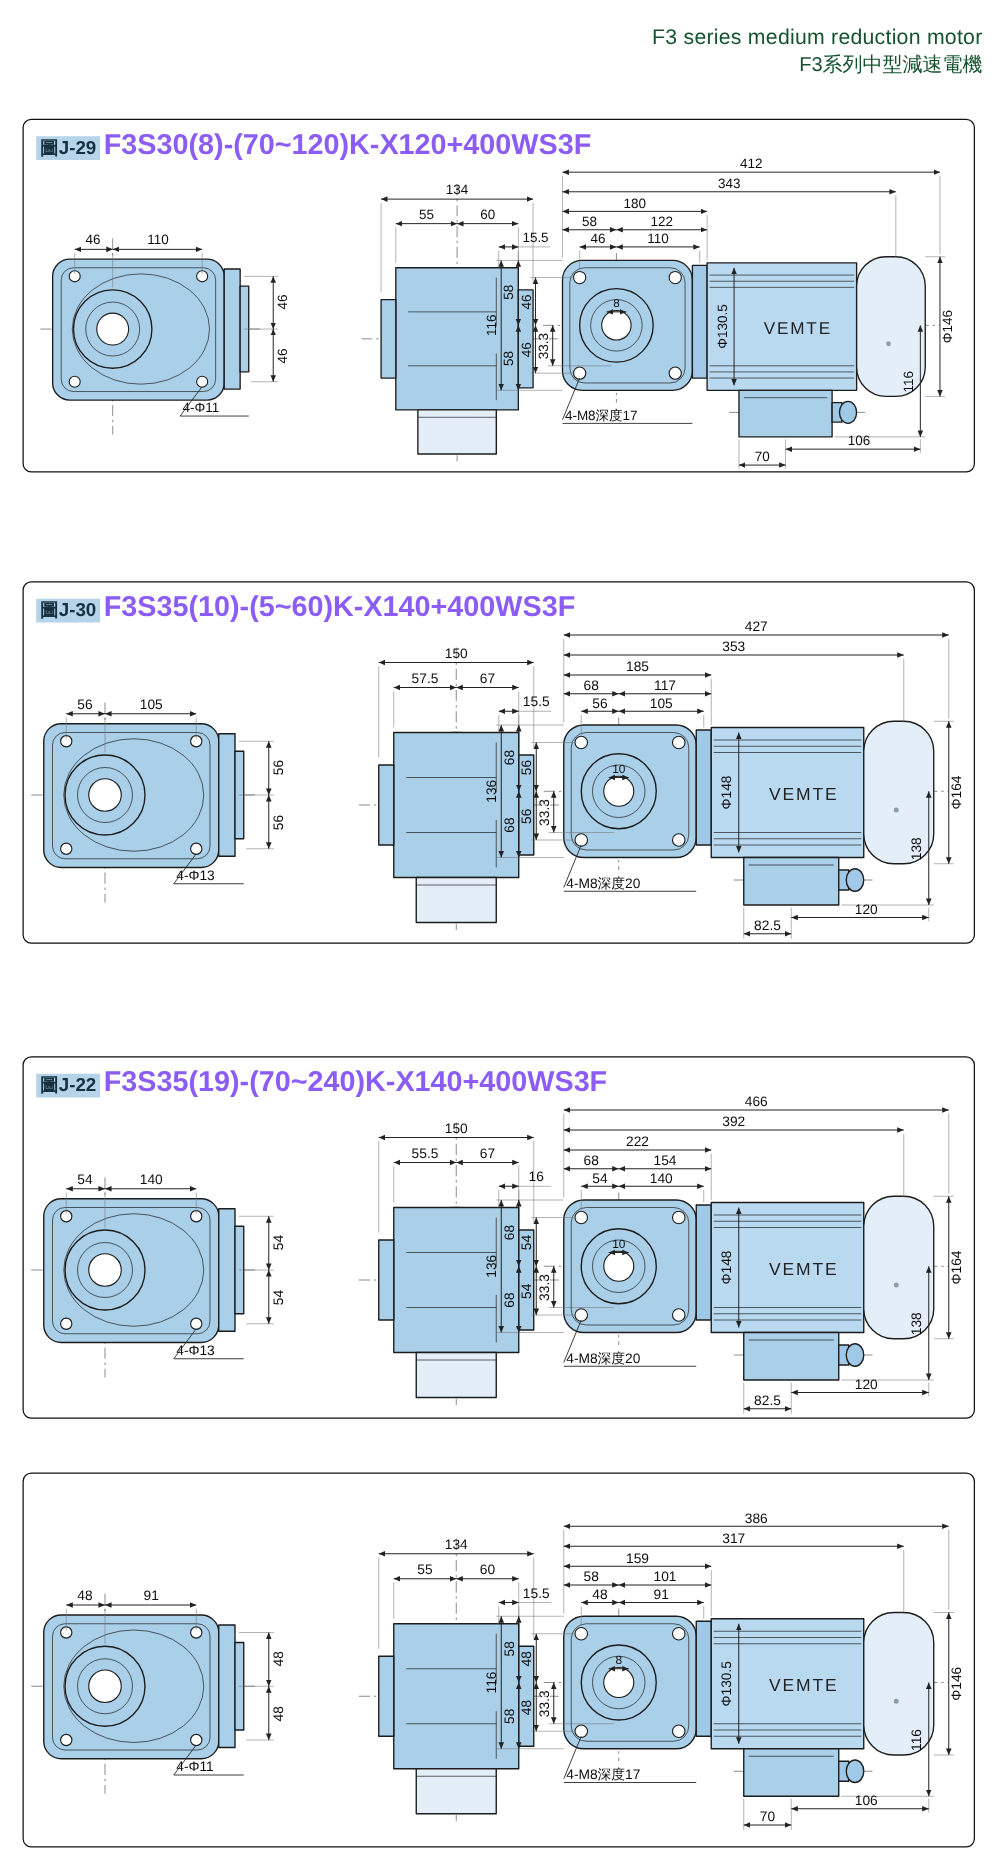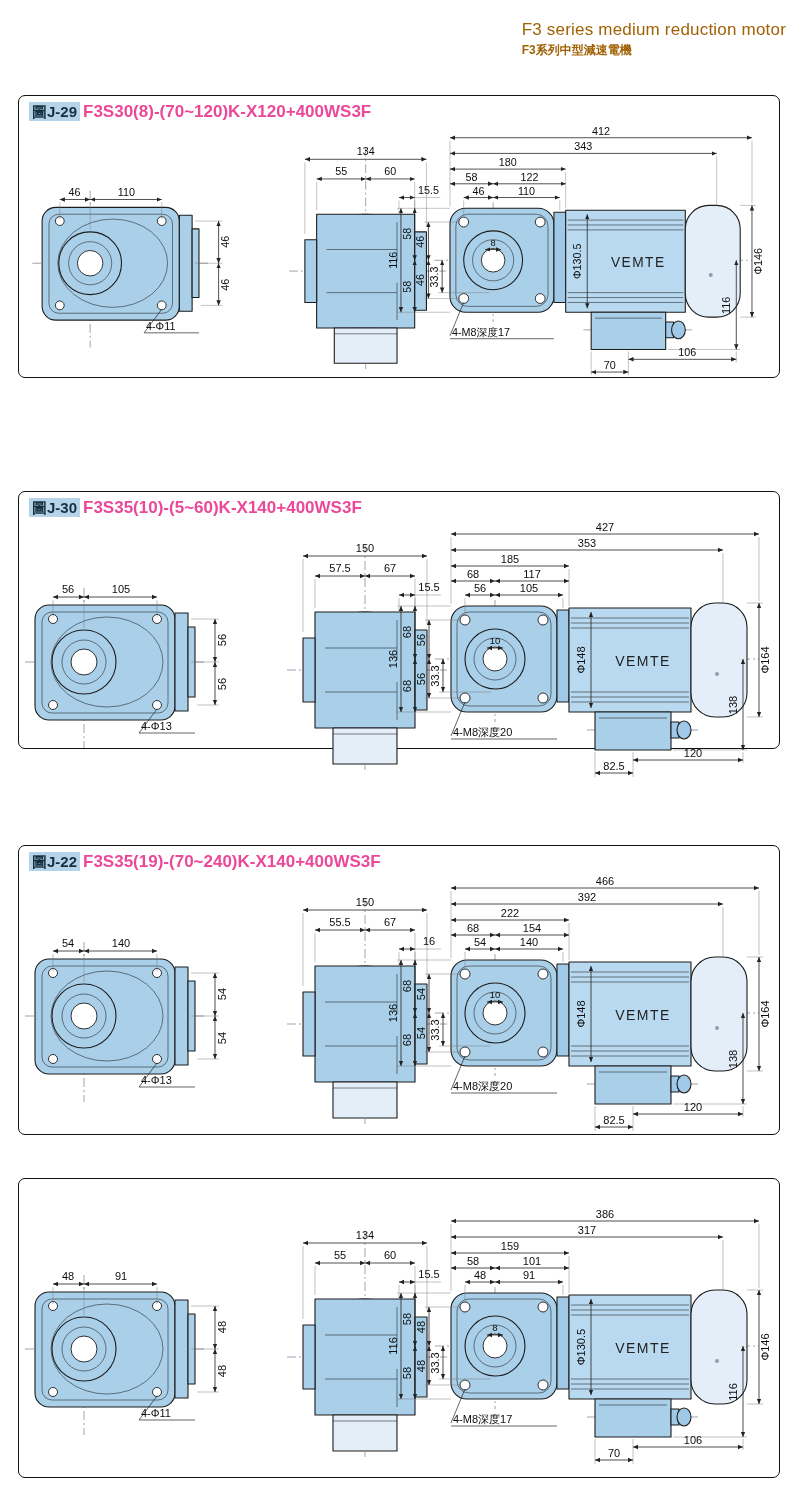--- a/index.html
+++ b/index.html
@@ -1,27 +1,27 @@
 <!DOCTYPE html>
 <html><head>
 <meta charset="utf-8">
 <style>
   html,body{margin:0;padding:0;background:#fff;}
   .sheet{position:relative;width:800px;height:1499px;background:#fff;font-family:"Liberation Sans",sans-serif;overflow:hidden;}
-  .hdr{position:absolute;top:20px;right:14px;text-align:left;color:#a16207;}
+  .hdr{position:absolute;top:20px;right:14px;text-align:right;color:#14532d;}
   .hdr .en{font-size:17px;letter-spacing:.2px;}
-  .hdr .zh{font-size:12px;font-weight:bold;margin-top:2px;}
+  .hdr .zh{font-size:16px;font-weight:normal;margin-top:2px;}
   .panel{position:absolute;left:18px;width:762px;border:1.6px solid #111;border-radius:7px;background:#fff;box-sizing:border-box;}
   .p1{top:95px;height:283px;}
-  .p2{top:491px;height:258px;}
+  .p2{top:465px;height:290px;}
   .p3{top:845px;height:290px;}
   .p4{top:1178px;height:300px;}
   .ptitle{position:absolute;top:6px;left:10px;white-space:nowrap;}
   .tag{background:#b5d4ea;color:#16303f;font-size:15px;padding:1px 3px;font-weight:bold;}
-  .model{font-size:17px;font-weight:bold;color:#ec4899;margin-left:3px;}
+  .model{font-size:23px;font-weight:bold;color:#8b5cf6;margin-left:3px;}
   svg.draw{position:absolute;left:0;top:28px;display:block;}
   .ol{stroke:#1c1c1c;stroke-width:1.1;fill:none;stroke-linejoin:round;}
   .thin{stroke-width:0.55;}
   .body{fill:#a9cfe9;}
   .light{fill:#cfe3f4;}
   .cap{fill:#e4eef9;}
   .spacer{fill:#9fc9e6;}
   .motor{fill:#b9d9f0;}
   .hole{fill:#fff;stroke:#1c1c1c;stroke-width:0.9;}
   .dim{stroke:#222;stroke-width:0.8;marker-start:url(#arw);marker-end:url(#arw);}

